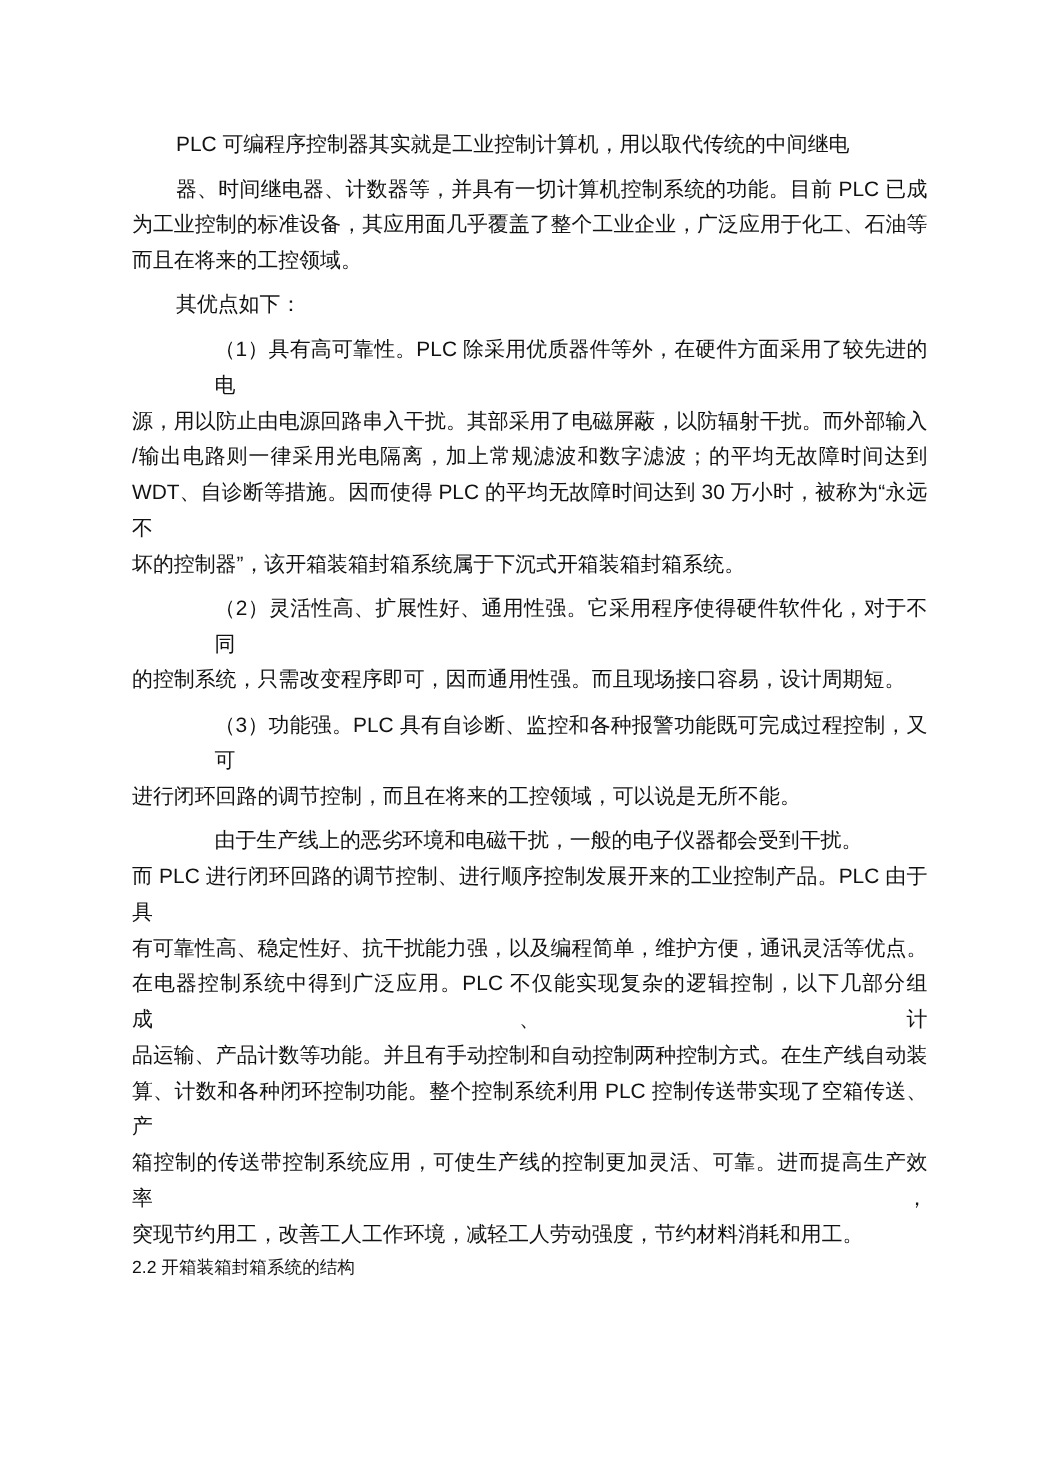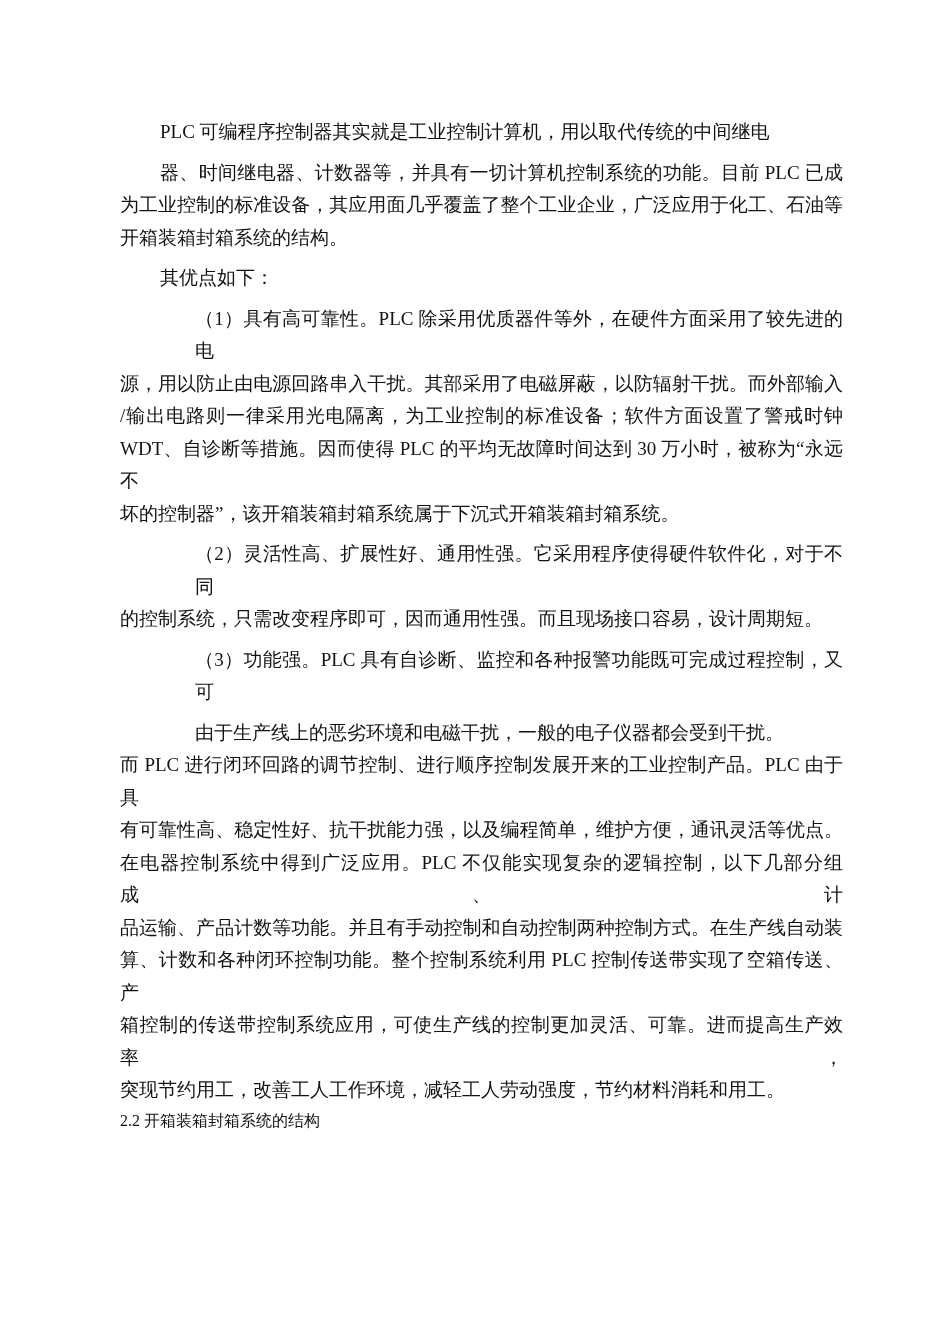--- a/index.html
+++ b/index.html
@@ -4,21 +4,21 @@
 <style>
   * { margin: 0; padding: 0; box-sizing: border-box; }
   html, body { background: #ffffff; }
   .page {
     position: relative;
     width: 950px;
     height: 1344px;
     margin: 0 auto;
     background: #ffffff;
     overflow: hidden;
-    font-family: Liberation Serif, serif;
+    font-family: Liberation Sans, sans-serif;
     color: #121212;
   }
   .content {
     display: flex;
     flex-direction: column;
     padding: 116px 107px 0 120px;
     font-size: 19px;
     line-height: 32.5px;
     letter-spacing: 0;
   }
@@ -43,42 +43,43 @@
 <div class="page">
   <div class="content">
 
     <div class="para">
       <div class="l i2">PLC 可编程序控制器其实就是工业控制计算机，用以取代传统的中间继电</div>
     </div>
 
     <div class="para">
       <div class="j i2">器、时间继电器、计数器等，并具有一切计算机控制系统的功能。目前 PLC 已成</div>
       <div class="j">为工业控制的标准设备，其应用面几乎覆盖了整个工业企业，广泛应用于化工、石油等</div>
-      <div class="l">开箱装箱封箱系统的结构。</div>
+      <div class="l">而且在将来的工控领域。</div>
     </div>
 
     <div class="para">
       <div class="l i2">其优点如下：</div>
     </div>
 
     <div class="para">
       <div class="j i4">（1）具有高可靠性。PLC 除采用优质器件等外，在硬件方面采用了较先进的电</div>
       <div class="j">源，用以防止由电源回路串入干扰。其部采用了电磁屏蔽，以防辐射干扰。而外部输入</div>
-      <div class="j">/输出电路则一律采用光电隔离，为工业控制的标准设备；软件方面设置了警戒时钟</div>
+      <div class="j">/输出电路则一律采用光电隔离，加上常规滤波和数字滤波；的平均无故障时间达到</div>
       <div class="j">WDT、自诊断等措施。因而使得 PLC 的平均无故障时间达到 30 万小时，被称为“永远不</div>
       <div class="l">坏的控制器”，该开箱装箱封箱系统属于下沉式开箱装箱封箱系统。</div>
     </div>
 
     <div class="para">
       <div class="j i4">（2）灵活性高、扩展性好、通用性强。它采用程序使得硬件软件化，对于不同</div>
       <div class="l">的控制系统，只需改变程序即可，因而通用性强。而且现场接口容易，设计周期短。</div>
     </div>
 
     <div class="para">
       <div class="j i4">（3）功能强。PLC 具有自诊断、监控和各种报警功能既可完成过程控制，又可</div>
+      <div class="l">进行闭环回路的调节控制，而且在将来的工控领域，可以说是无所不能。</div>
     </div>
 
     <div class="para">
       <div class="l i4">由于生产线上的恶劣环境和电磁干扰，一般的电子仪器都会受到干扰。</div>
       <div class="j">而 PLC 进行闭环回路的调节控制、进行顺序控制发展开来的工业控制产品。PLC 由于具</div>
       <div class="j">有可靠性高、稳定性好、抗干扰能力强，以及编程简单，维护方便，通讯灵活等优点。</div>
       <div class="j">在电器控制系统中得到广泛应用。PLC 不仅能实现复杂的逻辑控制，以下几部分组成、计</div>
       <div class="j">品运输、产品计数等功能。并且有手动控制和自动控制两种控制方式。在生产线自动装</div>
       <div class="j">算、计数和各种闭环控制功能。整个控制系统利用 PLC 控制传送带实现了空箱传送、产</div>
       <div class="j">箱控制的传送带控制系统应用，可使生产线的控制更加灵活、可靠。进而提高生产效率，</div>

